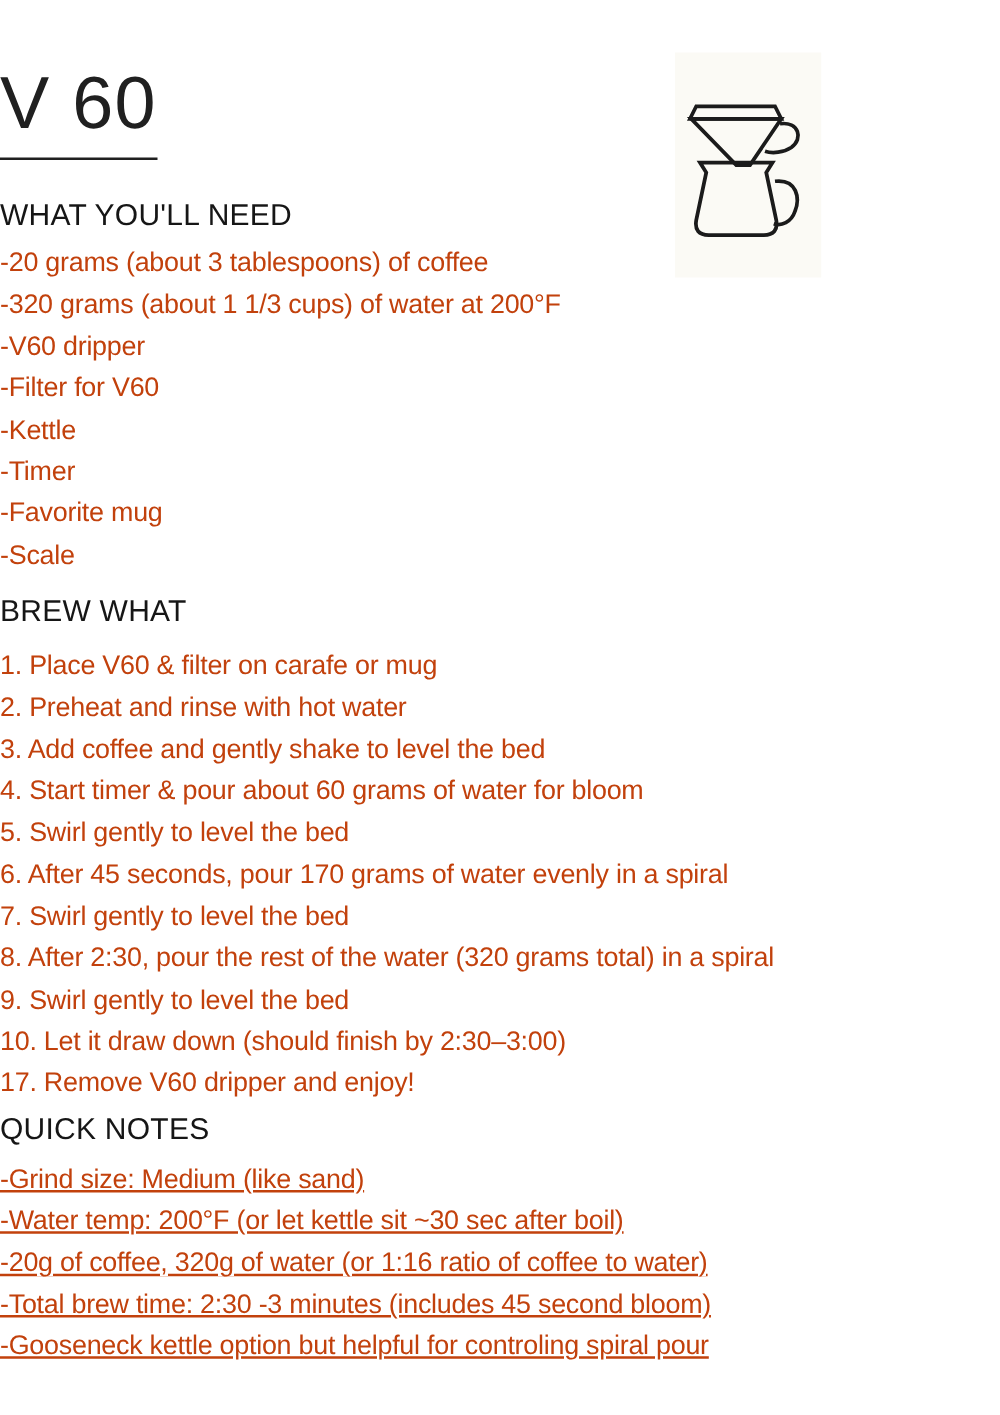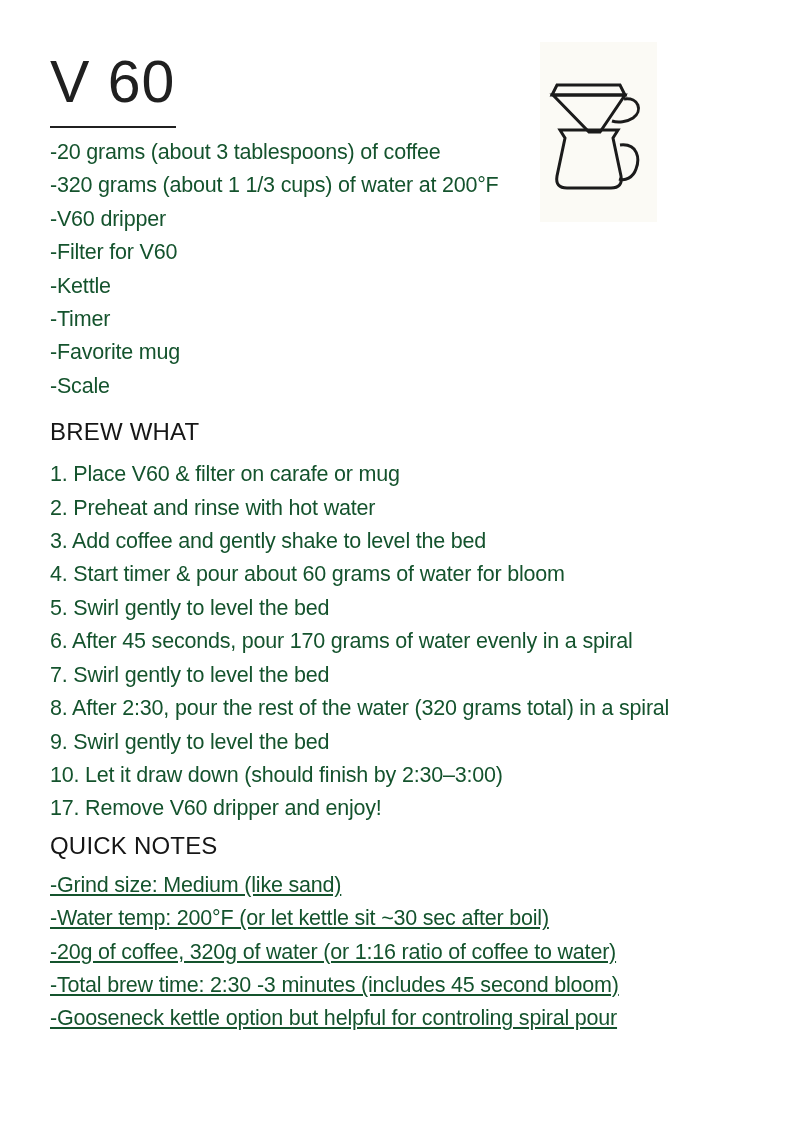--- a/index.html
+++ b/index.html
@@ -6,21 +6,20 @@
     margin: 0;
     padding: 0;
     background: #ffffff;
   }
   .page {
     position: relative;
     width: 800px;
     height: 1132px;
     background: #ffffff;
     box-sizing: border-box;
-    padding-left: 50px;
     padding-top: 1px;
     overflow: hidden;
     font-family: "Liberation Sans", "DejaVu Sans", sans-serif;
   }
   .title {
     margin: 50px 0 0 0;
     font-size: 59px;
     line-height: 62px;
     font-weight: 300;
     letter-spacing: 1px;
@@ -41,21 +40,21 @@
     color: #161616;
   }
   .sec-needs .section-heading   { margin-top: 32px; }
   .sec-steps .section-heading   { margin-top: 16px; }
   .sec-notes .section-heading   { margin-top: 7px;  }
   .list {
     font-size: 21.5px;
     line-height: 33.4px;
     letter-spacing: -0.2px;
     font-weight: 300;
-    color: #14532d;
+    color: #c2410c;
   }
   .sec-needs .list { margin-top: 8px;  }
   .sec-steps .list { margin-top: 13px; }
   .sec-notes .list { margin-top: 10px; text-decoration: underline; }
   .line {
     white-space: nowrap;
   }
   .icon-box {
     position: absolute;
     left: 540px;
@@ -87,20 +86,21 @@
 
       <path d="M84,57 C99,55 103,69 93,76 C87,80 78,81 72,79"></path>
 
       <path d="M20,88 L78,88 L73,96 L81,134 Q83,146 71,146 L27,146 Q15,146 17,134 L25,96 Z"></path>
 
       <path d="M80,103 C98,101 100,117 96,127 C93,136 85,139 79,137"></path>
     </svg>
   </div>
 
   <section class="sec-needs">
+    <h2 class="section-heading">WHAT YOU'LL NEED</h2>
     <div class="list">
         <div class="line">-20 grams (about 3 tablespoons) of coffee</div>
         <div class="line">-320 grams (about 1 1/3 cups) of water at 200°F</div>
         <div class="line">-V60 dripper</div>
         <div class="line">-Filter for V60</div>
         <div class="line">-Kettle</div>
         <div class="line">-Timer</div>
         <div class="line">-Favorite mug</div>
         <div class="line">-Scale</div>
       </div>

